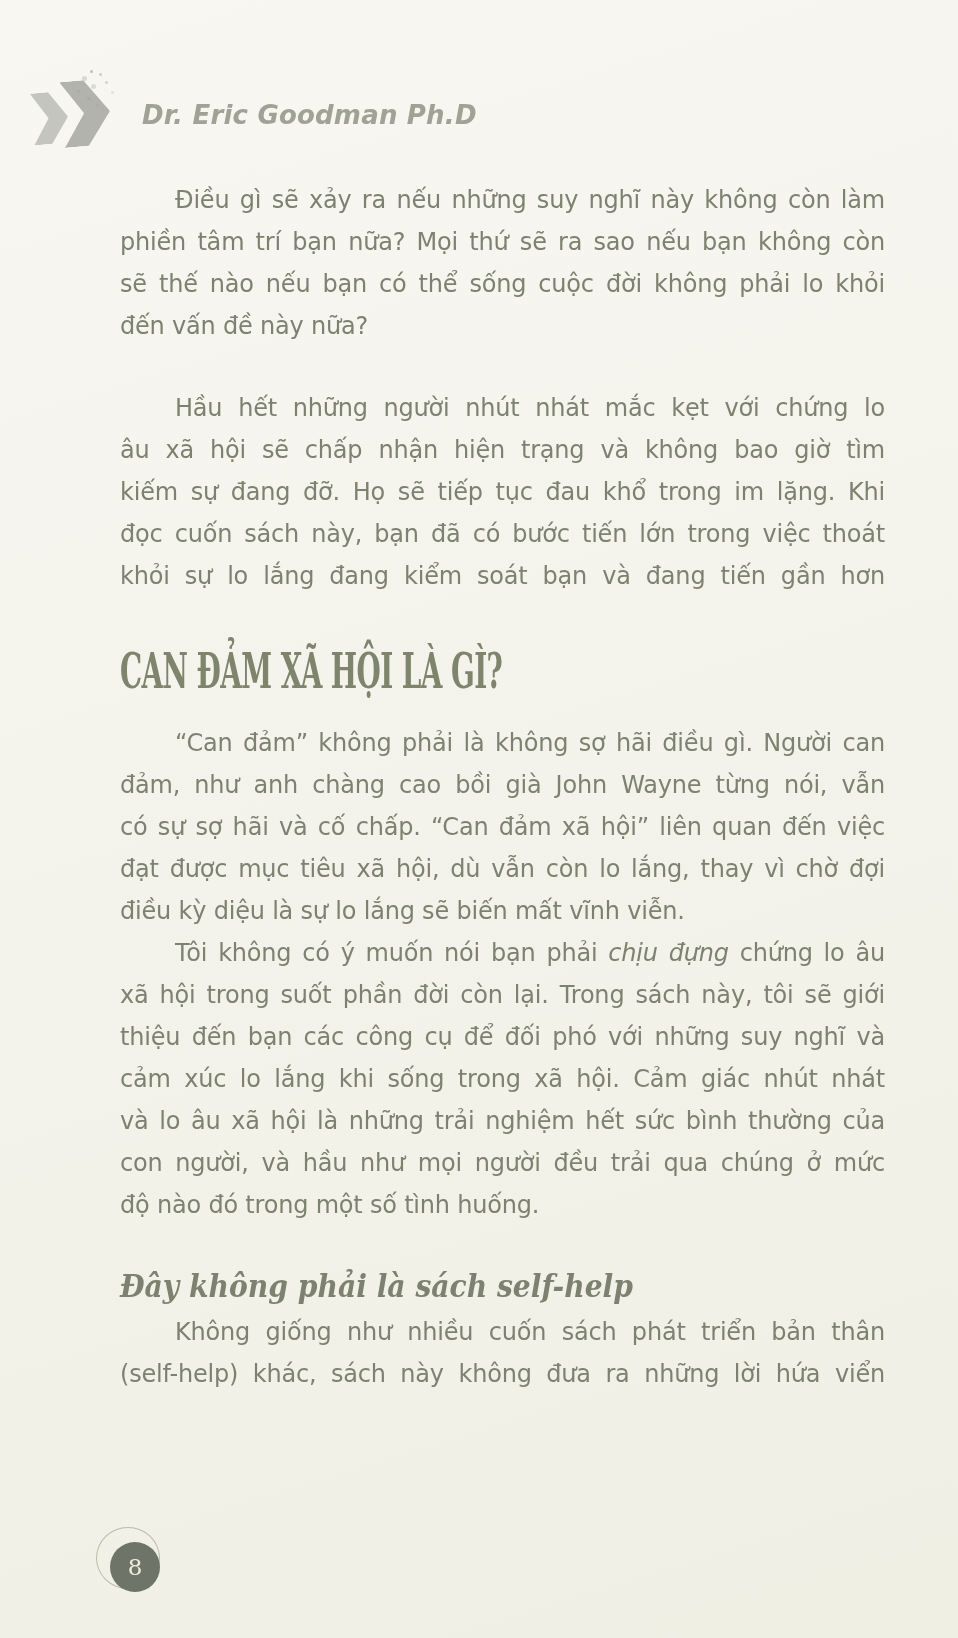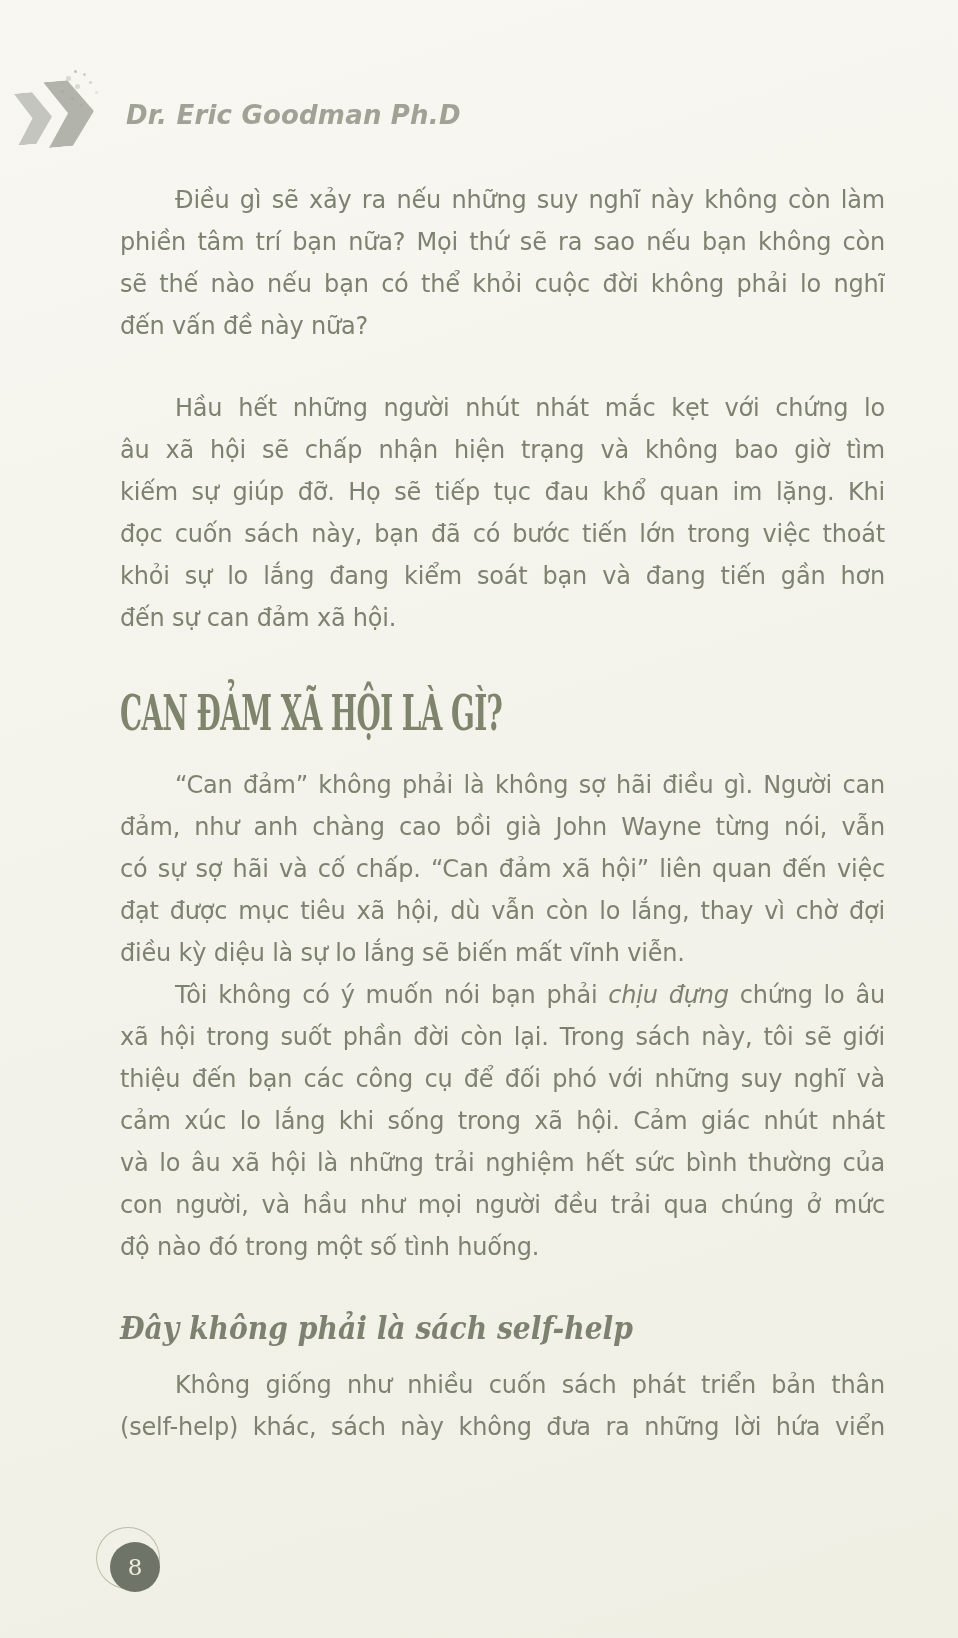--- a/index.html
+++ b/index.html
@@ -7,21 +7,21 @@
     position:relative;
     width:958px; height:1638px;
     margin:0 auto;
     background:linear-gradient(163deg, #f8f7f2 0%, #f5f4ed 30%, #f3f2e9 65%, #f0efe4 100%);
     font-family:"DejaVu Sans", sans-serif;
     color:#7d8270;
     overflow:hidden;
   }
 
   
-  .page-header { position:absolute; top:78px; left:14px; display:flex; align-items:center; }
+  .page-header { position:absolute; top:78px; left:30px; display:flex; align-items:center; }
   .chevrons { position:relative; width:88px; height:74px; flex:0 0 auto; }
   .chev { position:absolute; clip-path:polygon(0 0, 50% 0, 100% 50%, 50% 100%, 0 100%, 46% 50%); }
   .chev1 { left:2px; top:14px; width:36px; height:52px; background:#c4c5be; transform:rotate(-5deg); }
   .chev2 { left:32px; top:2px; width:48px; height:66px; background:#b2b4ab; transform:rotate(-5deg); }
   .speckles {
     position:absolute; left:60px; top:-8px; width:3px; height:3px; border-radius:50%;
     background:rgba(145,150,138,.55);
     box-shadow: 9px 3px 0 rgba(145,150,138,.40), -7px 7px 0 1px rgba(145,150,138,.30),
                 15px 11px 0 rgba(145,150,138,.35), 2px 15px 0 1px rgba(145,150,138,.28),
                 -13px 20px 0 rgba(145,150,138,.25), 21px 21px 0 rgba(145,150,138,.20),
@@ -41,21 +41,21 @@
     font-size:24px; letter-spacing:-.2px;
     text-align:justify; text-align-last:justify; -moz-text-align-last:justify;
   }
   .ln.first { text-indent:55px; }
   .ln.last  { text-align-last:left; -moz-text-align-last:left; }
   .ital { font-style:italic; }
 
   #p2 { margin-top:40px; }
   #p3 { margin-top:27px; }
   #p4 { }
-  #p5 { margin-top:14px; }
+  #p5 { margin-top:3px; }
 
   .section-heading {
     margin:50px 0 0 0; height:48px; line-height:48px;
     font-family:"DejaVu Serif", serif; font-weight:bold;
     font-size:48px; letter-spacing:-1px; color:#7f856d;
     transform:scaleX(.58); transform-origin:left center; white-space:nowrap;
   }
   .subheading {
     margin:38px 0 0 0; height:44px; line-height:44px;
     font-family:"DejaVu Serif", serif; font-style:italic; font-weight:bold;
@@ -88,31 +88,30 @@
       <span class="speckles"></span>
     </div>
     <div class="author">Dr. Eric Goodman Ph.D</div>
   </header>
 
   <main class="content">
 
     <div class="para" id="p1">
       <div class="ln first">Điều gì sẽ xảy ra nếu những suy nghĩ này không còn làm</div>
       <div class="ln">phiền tâm trí bạn nữa? Mọi thứ sẽ ra sao nếu bạn không còn</div>
-      <div class="ln">sẽ thế nào nếu bạn có thể khỏi cuộc đời không phải lo nghĩ</div>
+      <div class="ln">sẽ thế nào nếu bạn có thể sống cuộc đời không phải lo khỏi</div>
       <div class="ln last">đến vấn đề này nữa?</div>
     </div>
 
     <div class="para" id="p2">
       <div class="ln first">Hầu hết những người nhút nhát mắc kẹt với chứng lo</div>
       <div class="ln">âu xã hội sẽ chấp nhận hiện trạng và không bao giờ tìm</div>
-      <div class="ln">kiếm sự giúp đỡ. Họ sẽ tiếp tục đau khổ quan im lặng. Khi</div>
+      <div class="ln">kiếm sự đang đỡ. Họ sẽ tiếp tục đau khổ trong im lặng. Khi</div>
       <div class="ln">đọc cuốn sách này, bạn đã có bước tiến lớn trong việc thoát</div>
       <div class="ln">khỏi sự lo lắng đang kiểm soát bạn và đang tiến gần hơn</div>
-      <div class="ln last">đến sự can đảm xã hội.</div>
     </div>
 
     <h2 class="section-heading">CAN ĐẢM XÃ HỘI LÀ GÌ?</h2>
 
     <div class="para" id="p3">
       <div class="ln first">“Can đảm” không phải là không sợ hãi điều gì. Người can</div>
       <div class="ln">đảm, như anh chàng cao bồi già John Wayne từng nói, vẫn</div>
       <div class="ln">có sự sợ hãi và cố chấp. “Can đảm xã hội” liên quan đến việc</div>
       <div class="ln">đạt được mục tiêu xã hội, dù vẫn còn lo lắng, thay vì chờ đợi</div>
       <div class="ln last">điều kỳ diệu là sự lo lắng sẽ biến mất vĩnh viễn.</div>

